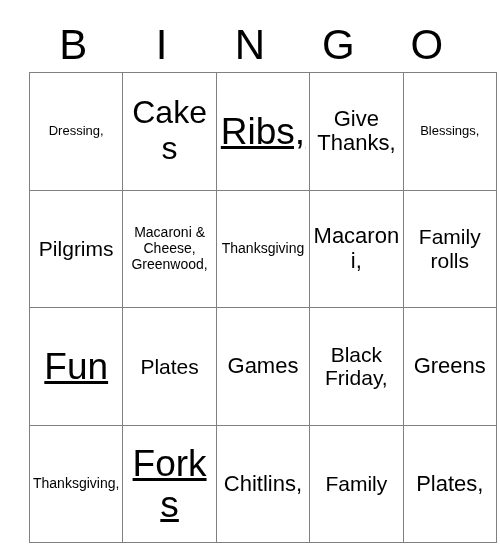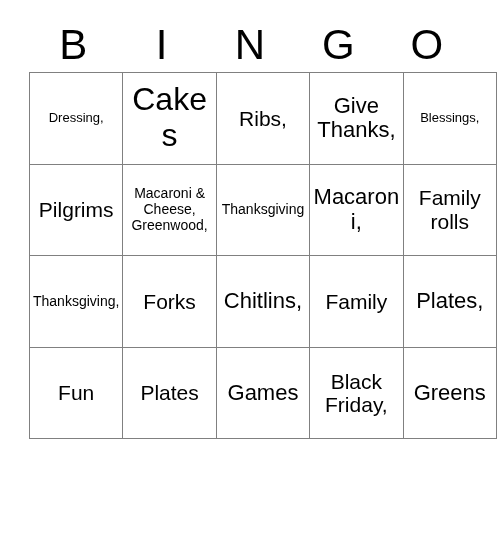--- a/index.html
+++ b/index.html
@@ -40,39 +40,39 @@
   #grid {
     width: 442px;
     border-collapse: collapse;
     table-layout: fixed;
   }
   #grid tr { height: 88.6px; }
   #grid td {
     width: 88.4px;
     height: 88.6px;
     border: 1px solid #808080;
-    padding: 1px 2px;
+    padding: 14px 2px;
     text-align: center;
     vertical-align: middle;
     overflow: hidden;
     word-wrap: break-word;
     color: #000;
   }
   .cell-text {
     display: block;
     width: 100%;
     line-height: 1.12;
   }
   
   .fs-xs { font-size: 14px; }
   .fs-s  { font-size: 13px; }
   .fs-m  { font-size: 22px; }
   .fs-l  { font-size: 21px; }
   .fs-xl { font-size: 32px; }
-  .fs-xxl{ font-size: 21px; }
+  .fs-xxl{ font-size: 37px; text-decoration: underline; }
 </style>
 </head>
 <body>
 
 <div id="card">
 
   <div id="header-row">
     <div class="header-cell">B</div>
     <div class="header-cell">I</div>
     <div class="header-cell">N</div>
@@ -111,48 +111,48 @@
           </td>
         <td>
             <span class="cell-text fs-m">Macaroni,</span>
           </td>
         <td>
             <span class="cell-text fs-l">Family rolls</span>
           </td>
       </tr>
       <tr>
         <td>
+            <span class="cell-text fs-xxl">Fun</span>
+          </td>
+        <td>
+            <span class="cell-text fs-l">Plates</span>
+          </td>
+        <td>
+            <span class="cell-text fs-m">Games</span>
+          </td>
+        <td>
+            <span class="cell-text fs-l">Black Friday,</span>
+          </td>
+        <td>
+            <span class="cell-text fs-m">Greens</span>
+          </td>
+      </tr>
+      <tr>
+        <td>
             <span class="cell-text fs-xs">Thanksgiving,</span>
           </td>
         <td>
             <span class="cell-text fs-xxl">Forks</span>
           </td>
         <td>
             <span class="cell-text fs-m">Chitlins,</span>
           </td>
         <td>
             <span class="cell-text fs-l">Family</span>
           </td>
         <td>
             <span class="cell-text fs-m">Plates,</span>
           </td>
       </tr>
-      <tr>
-        <td>
-            <span class="cell-text fs-xxl">Fun</span>
-          </td>
-        <td>
-            <span class="cell-text fs-l">Plates</span>
-          </td>
-        <td>
-            <span class="cell-text fs-m">Games</span>
-          </td>
-        <td>
-            <span class="cell-text fs-l">Black Friday,</span>
-          </td>
-        <td>
-            <span class="cell-text fs-m">Greens</span>
-          </td>
-      </tr>
     </tbody>
   </table>
 
 </div>
 
 </body></html>

